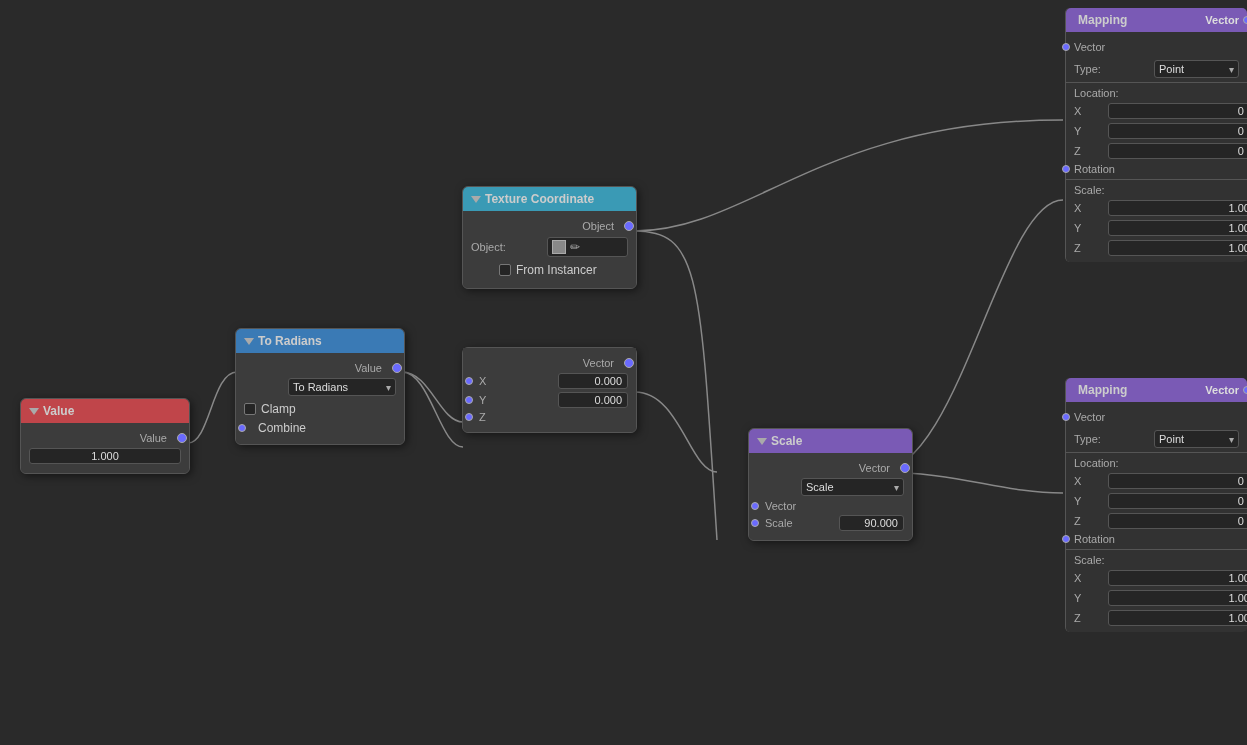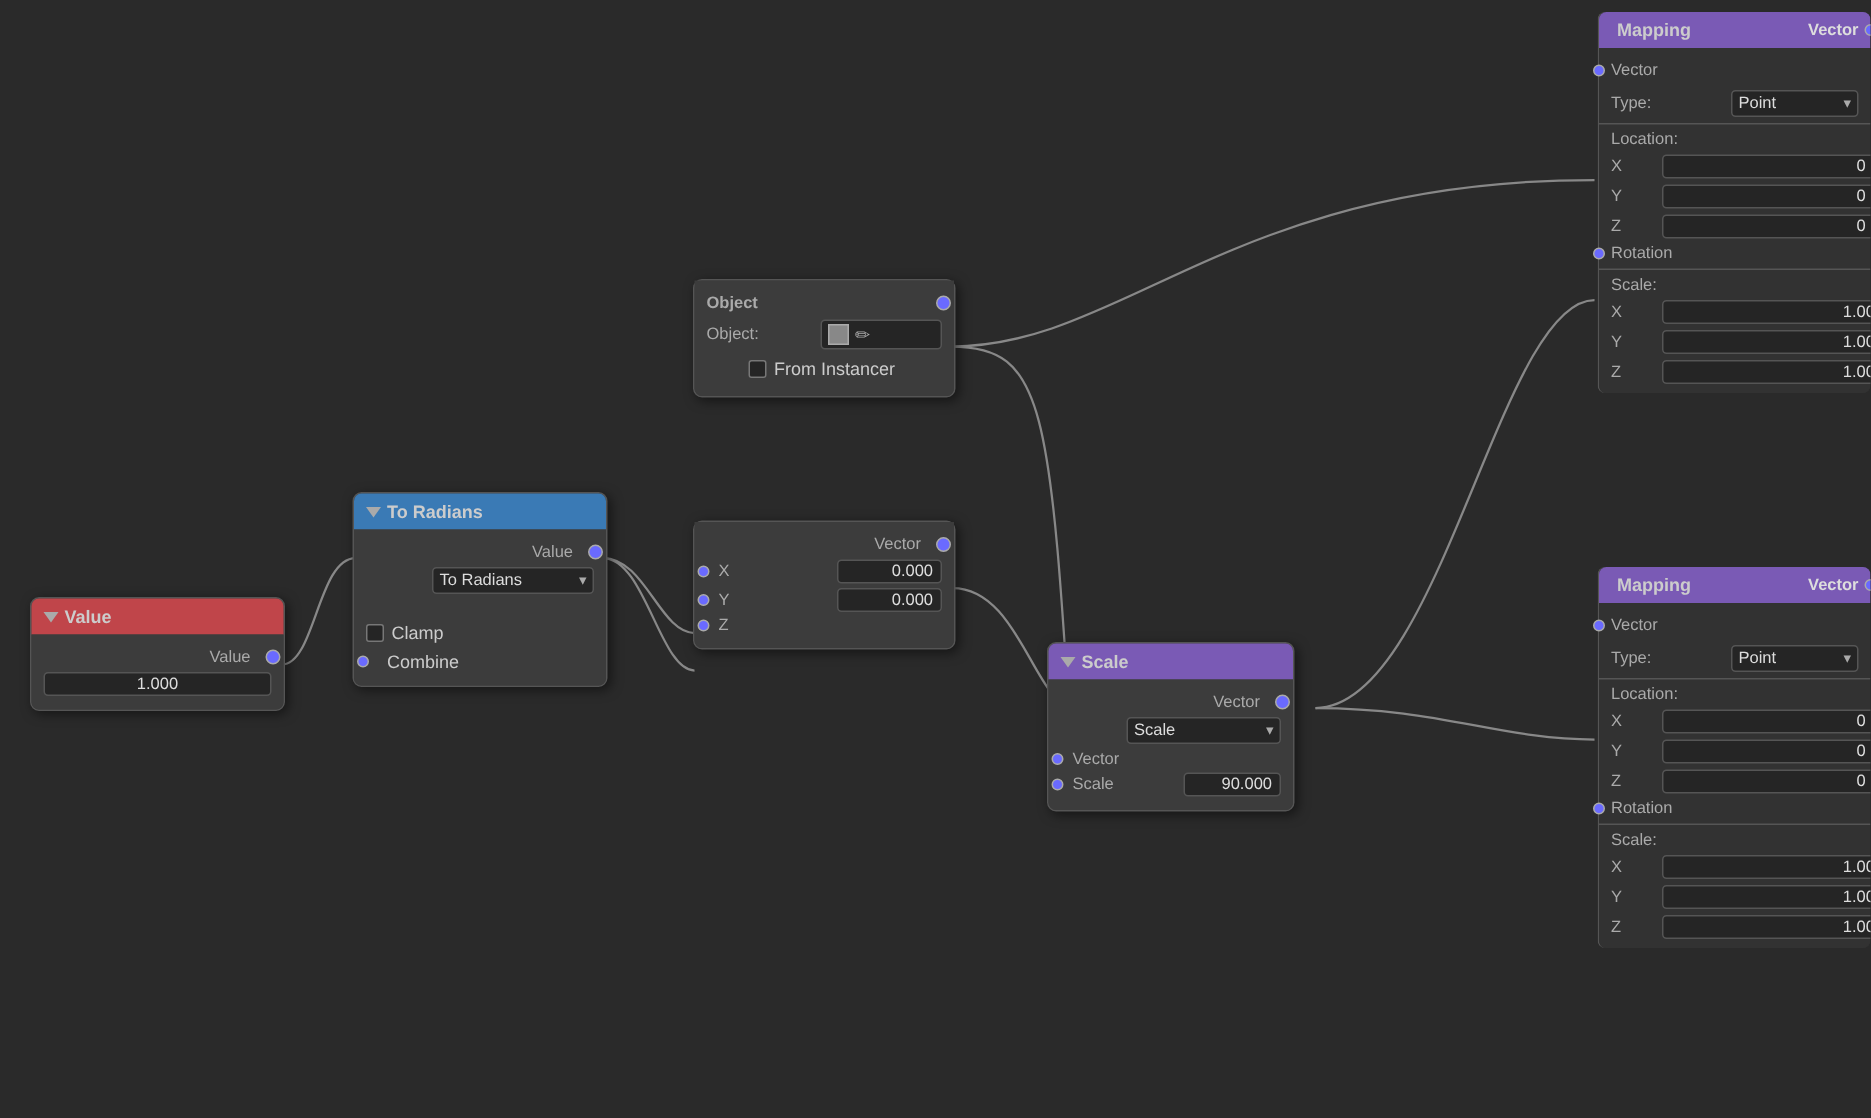--- a/index.html
+++ b/index.html
@@ -298,37 +298,41 @@
         <div class="socket output"></div>
       </div>
       <div class="node-row" style="margin-top:4px;">
         <div class="dropdown-wrapper">
           <select class="dropdown">
             <option>To Radians</option>
             <option>To Degrees</option>
           </select>
         </div>
       </div>
-      <div class="node-row" style="margin-top:17px;">
+      <div class="node-row" style="margin-top:4px;">
         <div class="checkbox-row">
           <div class="checkbox-box"></div>
           <span>Clamp</span>
         </div>
       </div>
       <div class="node-row" style="margin-top:2px; position:relative; padding-left:6px;">
         <div class="socket input small"></div>
         <span style="padding-left:8px;">Combine</span>
       </div>
     </div>
   </div>
 
   <div class="node" style="left:462px; top:186px; width:175px;">
+    <div class="node-header header-teal">
+      <span class="triangle"></span>
+      <span>Texture Coordinate</span>
+    </div>
     <div class="node-body">
       <div class="node-row output" style="padding-right: 14px;">
-        <span class="field-label" style="text-align:left;font-weight:bold;">Object</span>
+        <span class="field-label" style="text-align:right;">Object</span>
         <div class="socket output"></div>
       </div>
       <div class="node-row" style="margin-top:5px; gap:5px;">
         <span class="field-label">Object:</span>
         <div class="object-field">
           <div class="object-square"></div>
           <span class="eyedropper">✏</span>
         </div>
       </div>
       <div class="node-row" style="margin-top:4px;padding-left:28px;">
@@ -356,21 +360,21 @@
         <span class="field-label">Y</span>
         <input class="field-value" readonly="" value="0.000" style="">
       </div>
       <div class="node-row" style="margin-top:3px; position:relative; padding-left:8px;">
         <div class="socket input small"></div>
         <span class="field-label">Z</span>
       </div>
     </div>
   </div>
 
-  <div class="node" style="left:698px; top:428px; width:165px;">
+  <div class="node" style="left:748px; top:428px; width:165px;">
     <div class="node-header header-purple">
       <span class="triangle"></span>
       <span>Scale</span>
     </div>
     <div class="node-body">
       <div class="node-row output" style="padding-right: 14px;">
         <span class="field-label" style="text-align:right;">Vector</span>
         <div class="socket output"></div>
       </div>
       <div class="node-row" style="margin-top:4px;">

